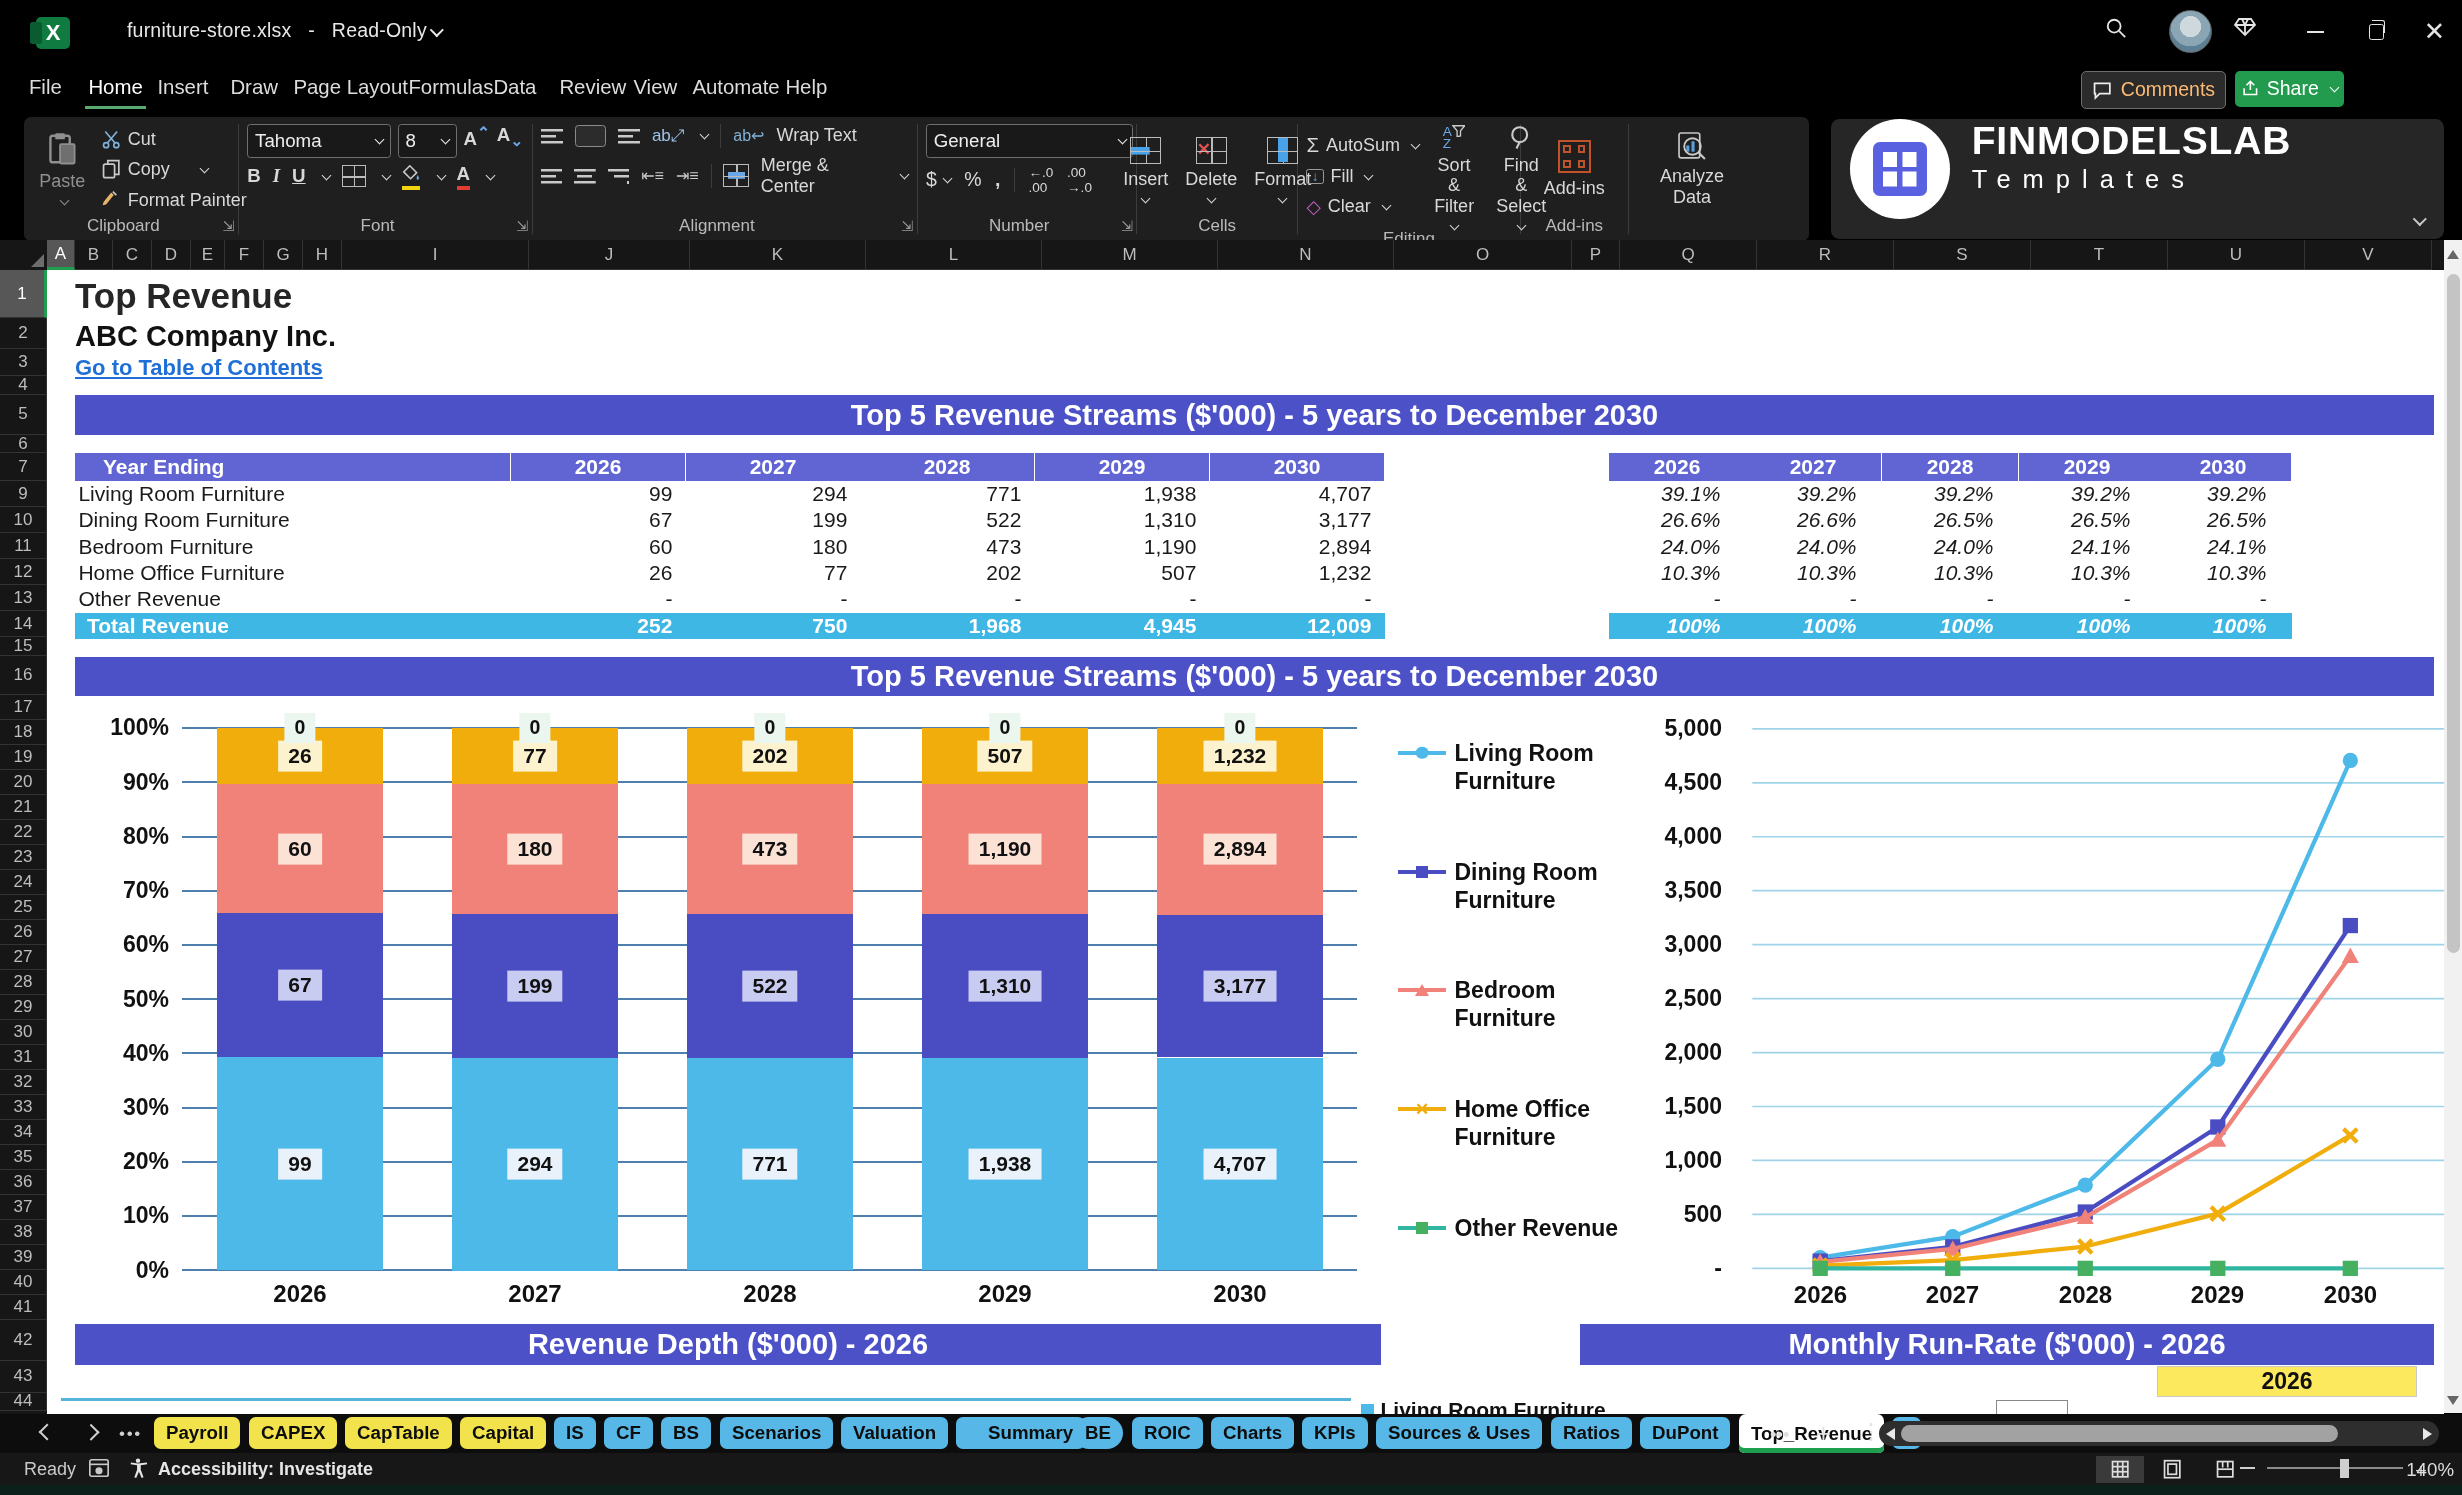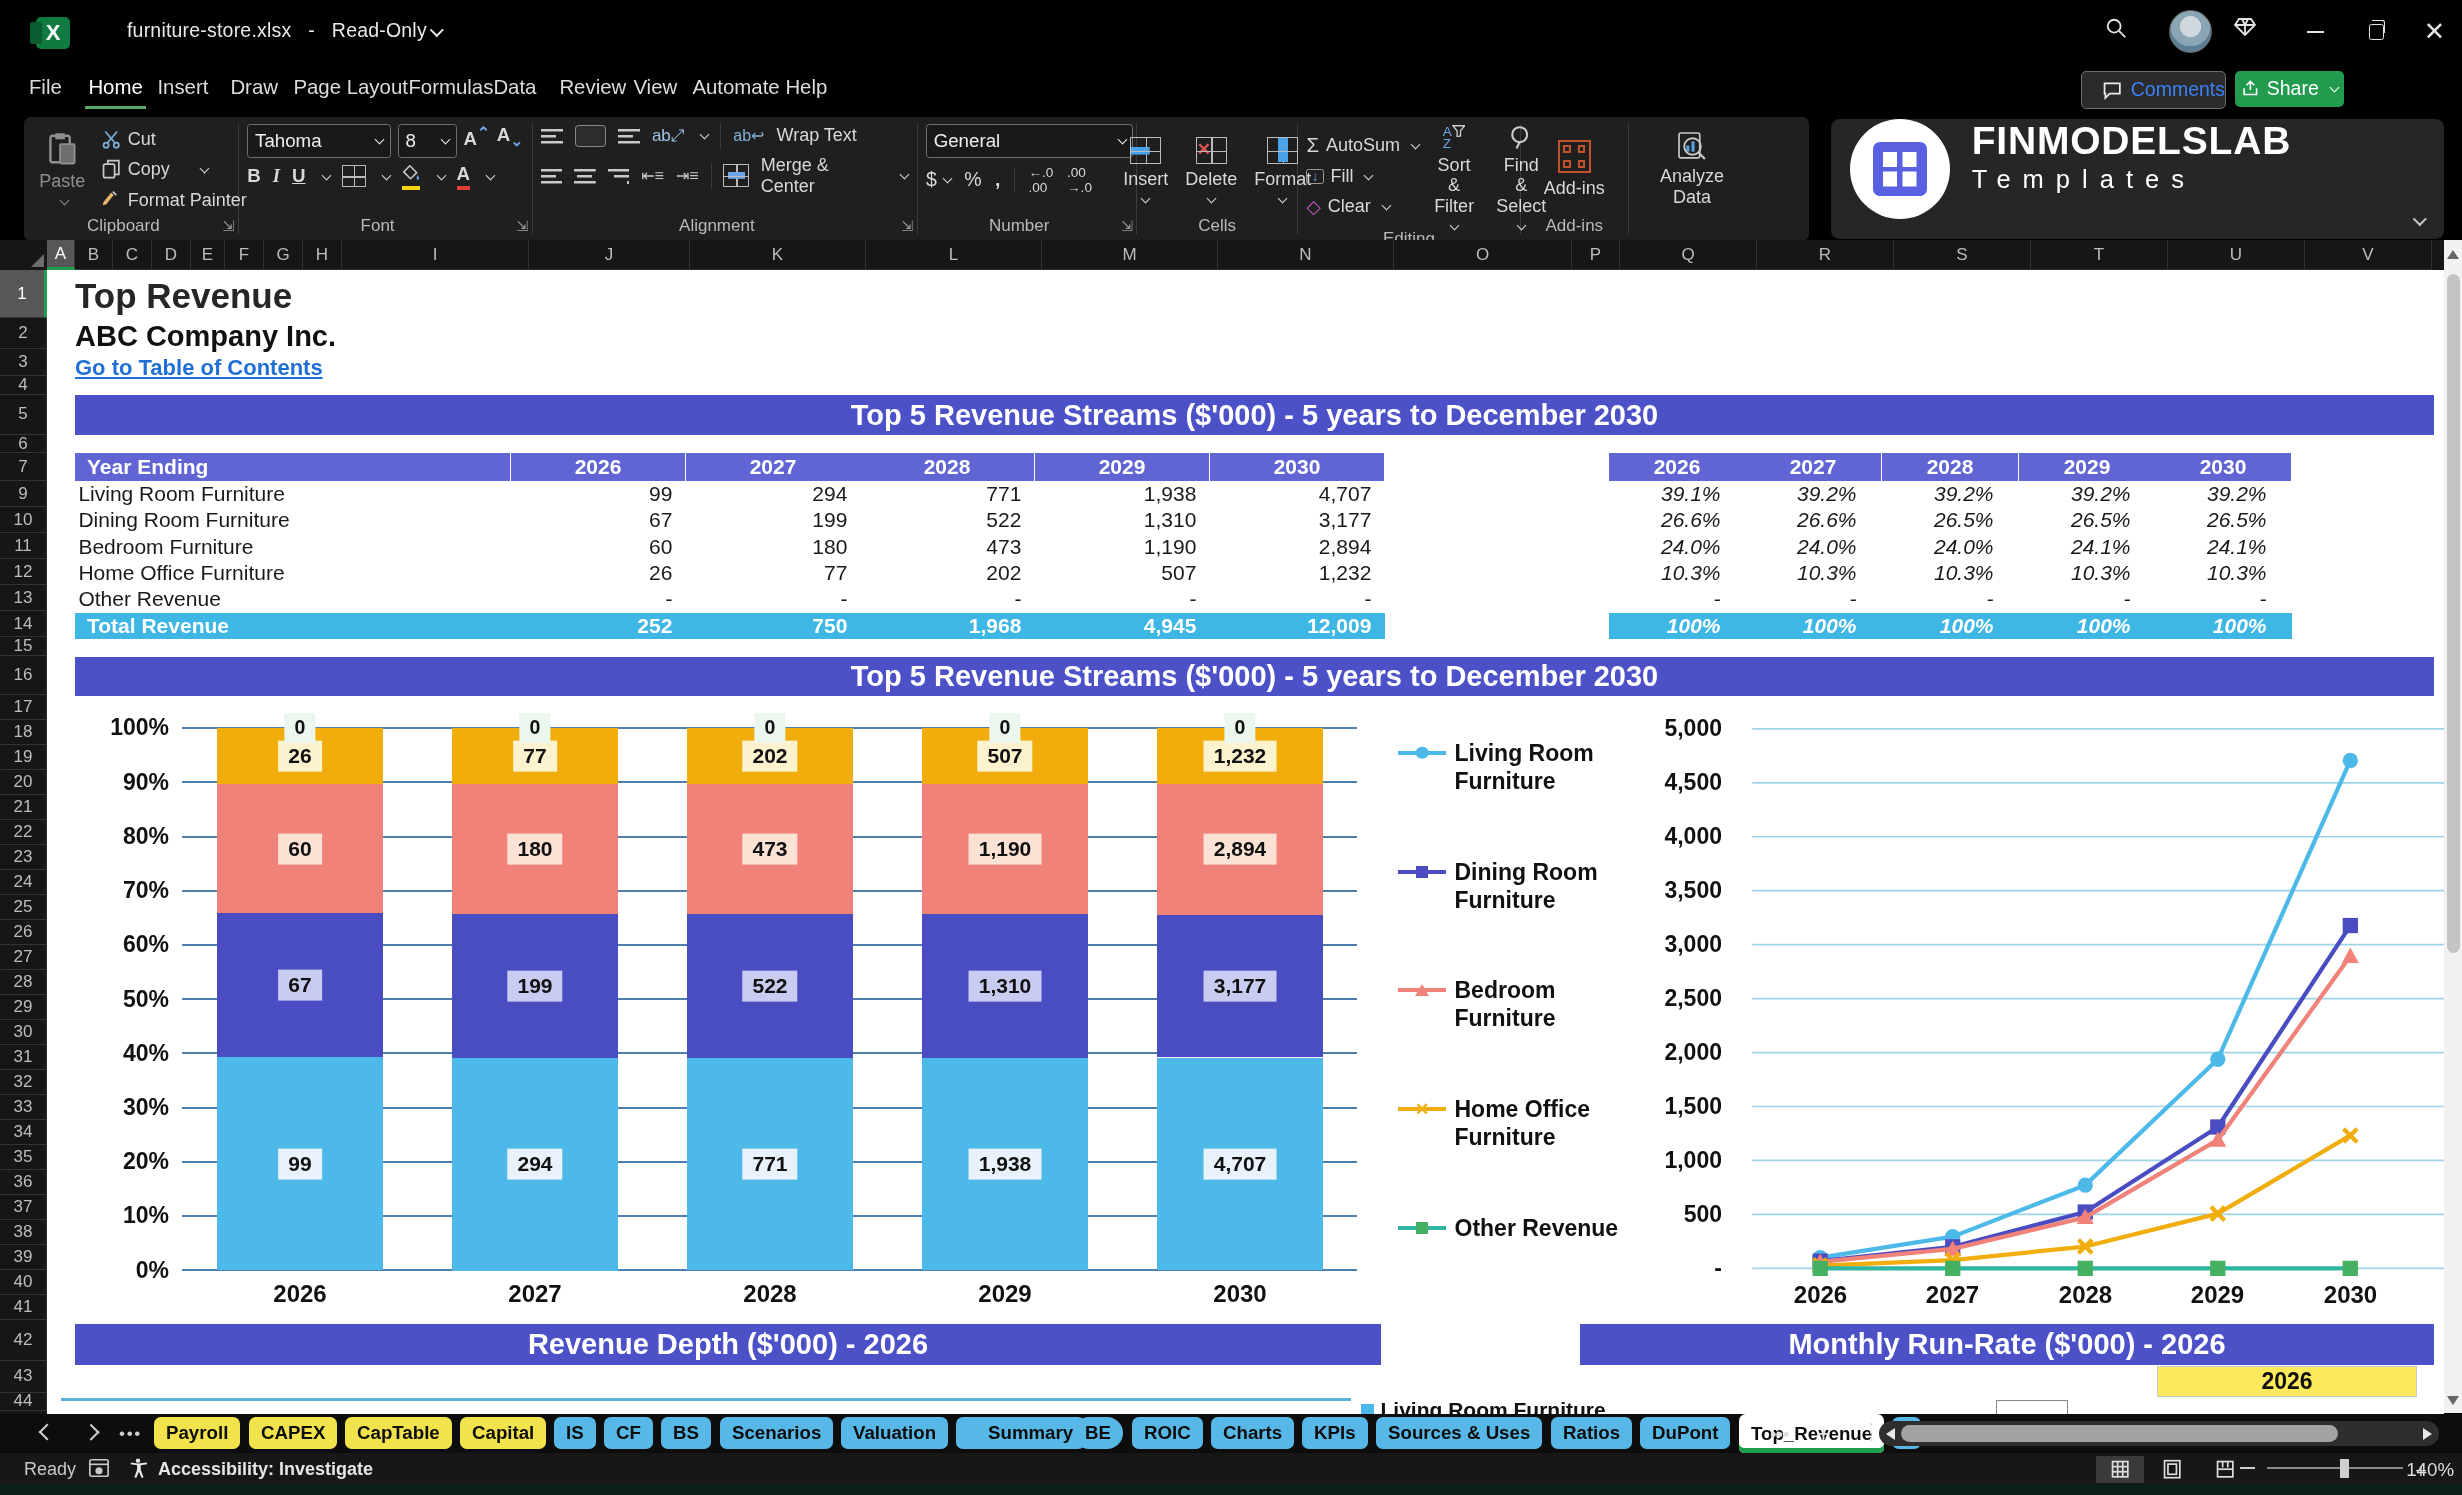--- a/index.html
+++ b/index.html
@@ -14,21 +14,21 @@
   #excel-icon:before{content:"";position:absolute;left:-6px;top:5.1px;width:12px;height:22px;background:#0a5c30;border-radius:2.5px;}
   #excel-icon span{position:relative;}
   #doc-title{left:127px;top:18.7px;font-size:19.5px;letter-spacing:0.2px;}
   #doc-title .dim{opacity:.95;}
   .tb-ico{top:12px;width:39px;height:39px;color:#e4e4e4;text-align:center;line-height:39px;font-size:22px;}
   #avatar{left:2169px;top:10.2px;width:41px;height:41px;border-radius:50%;background:radial-gradient(circle at 50% 38%, #cfd8dc 0 32%, #8aa6b5 33% 60%, #5d7f93 61%);border:0.8px solid #666;}
   
   #menubar{left:0;top:64px;width:2462px;height:51px;color:#dcdcdc;}
   .menu-tab{position:absolute;top:6.8px;font-size:20.4px;padding:5.1px 3.4px;}
   .menu-tab.active{color:#fff;border-bottom:3.4px solid #58ab6c;padding-bottom:6.8px;}
-  #comments-btn{left:2081px;top:6.8px;width:143px;height:36px;border:0.8px solid #6e6e6e;border-radius:5.1px;background:#2b2b2b;color:#3b82f6;font-size:19.5px;display:flex;align-items:center;justify-content:flex-end;gap:8.5px;}
+  #comments-btn{left:2081px;top:6.8px;width:143px;height:36px;border:0.8px solid #6e6e6e;border-radius:5.1px;background:#2b2b2b;color:#fdba74;font-size:19.5px;display:flex;align-items:center;justify-content:center;gap:8.5px;}
   #share-btn{left:2235px;top:6.8px;width:109px;height:36px;border-radius:5.1px;background:#239b4e;color:#fff;font-size:19.5px;display:flex;align-items:center;justify-content:center;gap:6.8px;}
   
   #ribbon{left:24px;top:117px;width:1785px;height:124px;background:#1f1f1f;border-radius:6.8px;display:flex;color:#d8d8d8;}
   .rgroup{position:relative;height:100%;display:flex;flex-direction:column;}
   .rgroup .gbody{flex:1;display:flex;align-items:center;padding:6.8px 8.5px 0 8.5px;gap:8.5px;}
   .glabel{height:25.5px;font-size:17px;color:#b9b9b9;text-align:center;line-height:20.4px;}
   .glabel .lau{float:right;margin-right:3.4px;font-size:14.4px;color:#9a9a9a;}
   .gdiv{width:0.8px;background:#3c3c3c;margin:6.8px 0;}
   .bigbtn{display:flex;flex-direction:column;align-items:center;justify-content:center;gap:5.1px;font-size:18px;padding:0 6.8px;}
   .smallrow{display:flex;align-items:center;gap:6.8px;font-size:18px;height:27px;white-space:nowrap;}
@@ -77,21 +77,21 @@
   .sheet-title{left:75px;top:276px;font-size:35px;font-weight:bold;color:#262626;}
   .sheet-company{left:75px;top:320px;font-size:29px;font-weight:bold;color:#111;}
   .sheet-link{left:75px;top:355px;font-size:22px;font-weight:bold;color:#1f6fd6;text-decoration:underline;}
   .banner{background:#4c51c8;color:#fff;font-weight:bold;font-size:29px;display:flex;align-items:center;justify-content:center;}
   #banner1{left:75px;top:395px;width:2359px;height:40px;}
   #banner2{left:75px;top:657px;width:2359px;height:39px;}
   #banner3L{left:75px;top:1324px;width:1306px;height:41px;}
   #banner3R{left:1580px;top:1324px;width:854px;height:41px;}
   .tbl-cell{position:absolute;box-sizing:border-box;font-size:21px;color:#1a1a1a;display:flex;align-items:center;}
   .thead{background:#6165d3;color:#fff;font-weight:bold;border-right:1.7px solid #fff;justify-content:center;}
-  .thead.lbl{justify-content:flex-start;padding-left:12px;}
+  .thead.lbl{justify-content:flex-start;padding-left:28px;}
   .tval{justify-content:flex-end;padding-right:13.6px;}
   .trowlbl{justify-content:flex-start;padding-left:3.4px;}
   .ttotal{background:#3eb7e5;color:#fff;font-weight:bold;}
   .pct{font-style:italic;justify-content:flex-end;padding-right:25.5px;}
   #year-cell{left:2157px;top:1366px;width:260px;height:31px;background:#fce95e;border:0.8px solid #c9c9c9;color:#111;font-weight:bold;font-size:23px;display:flex;align-items:center;justify-content:center;box-sizing:border-box;}
   #depth-line{left:61px;top:1398px;width:1290px;height:2.5px;background:#56b4da;}
   #partial-legend{left:1361px;top:1398px;font-size:21px;font-weight:bold;color:#111;display:flex;align-items:center;gap:6.8px;}
   #partial-legend .sq{width:12.7px;height:12.7px;background:#4db9e8;}
   #partial-box{left:1996px;top:1400px;width:70px;height:13.6px;background:#fff;border:1.7px solid #888;}
   

